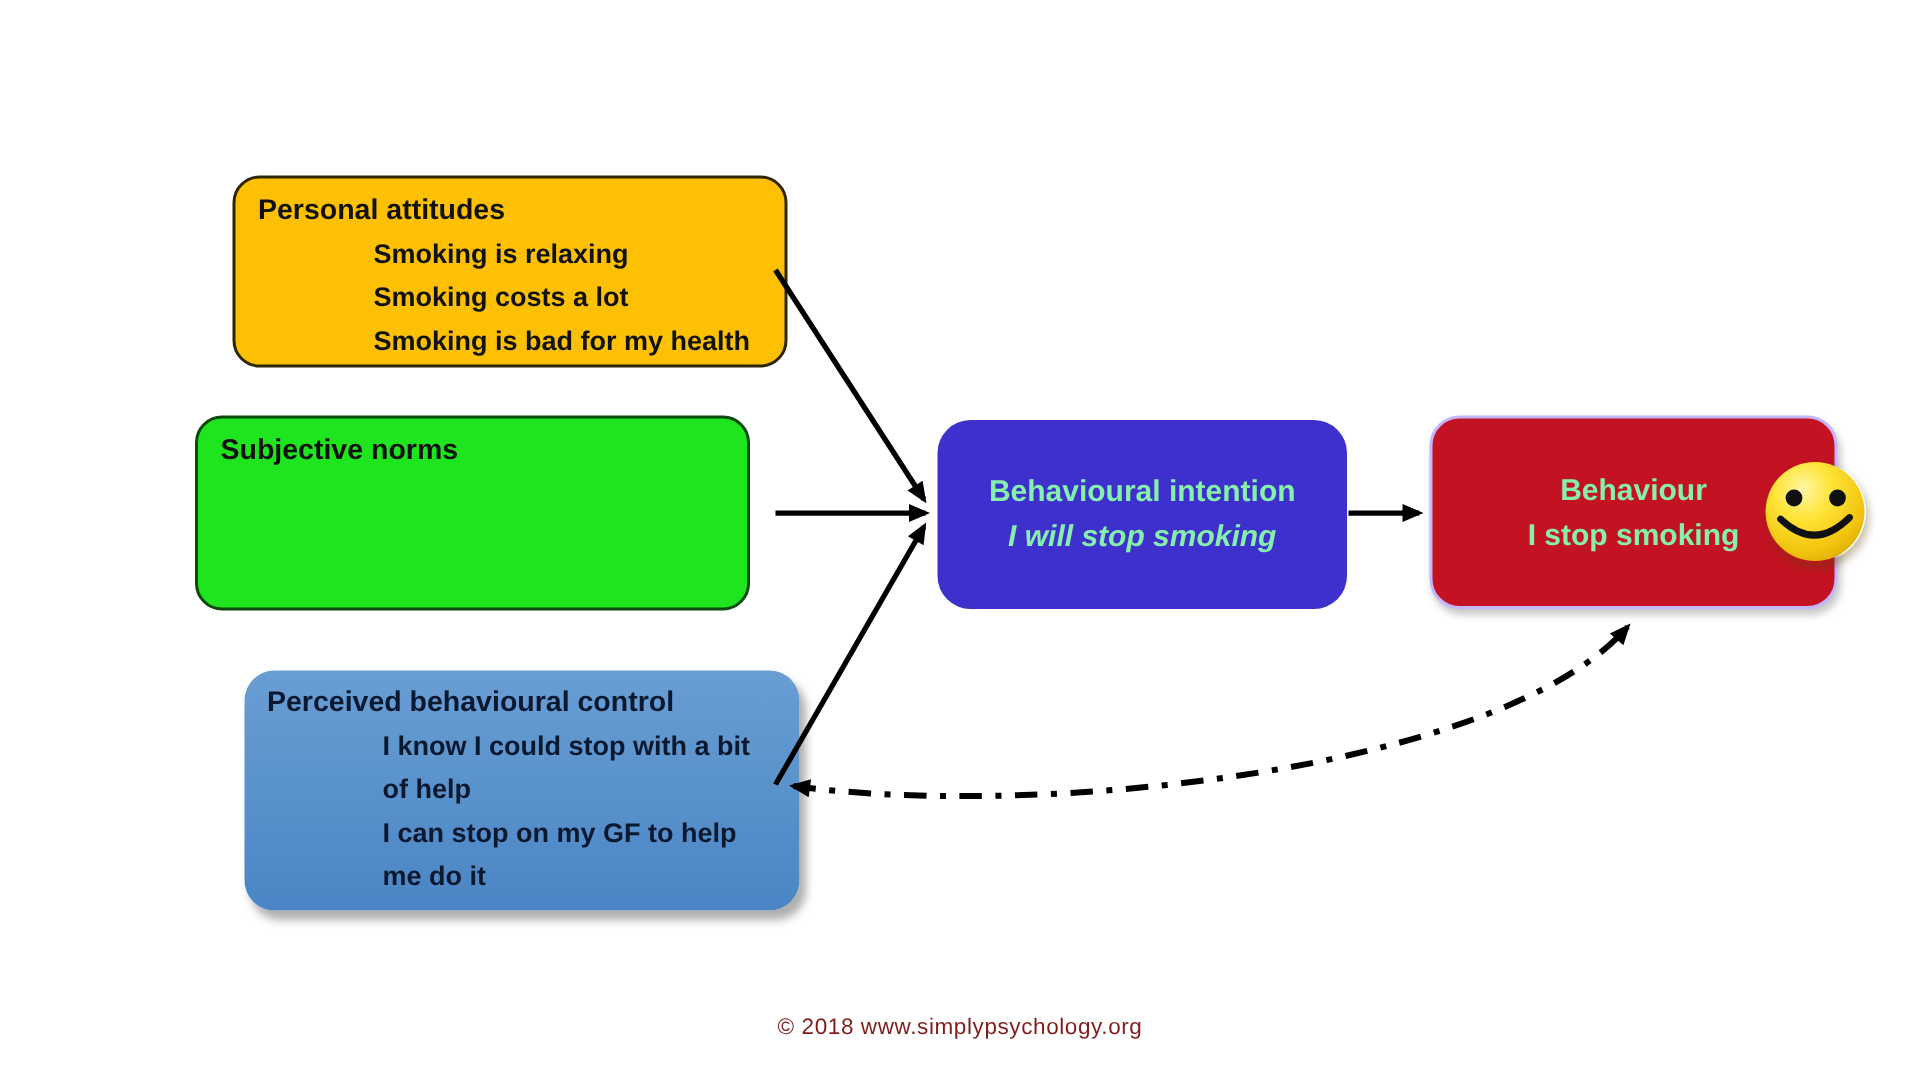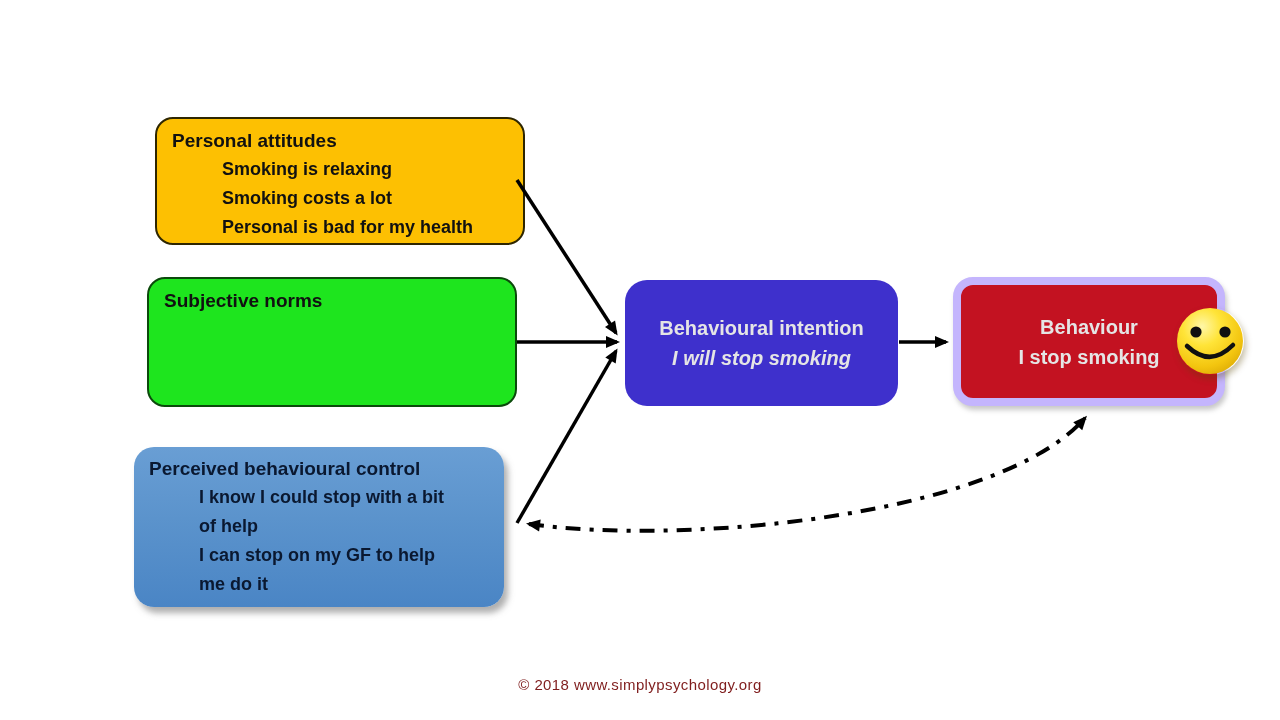--- a/index.html
+++ b/index.html
@@ -3,50 +3,50 @@
 <meta charset="utf-8">
 <style>
   html,body{margin:0;padding:0;background:#fff;}
   .canvas{
     position:relative;width:1280px;height:720px;background:#ffffff;overflow:hidden;
     font-family:"Liberation Sans",sans-serif;font-weight:bold;color:#111;
   }
   
   .box{position:absolute;border-radius:18px;box-sizing:border-box;}
   .box-title{font-size:19px;line-height:29px;padding:7px 14px 0 15px;white-space:nowrap;}
-  .box-lines{padding:0 8px 0 65px;font-size:18px;line-height:29px;}
+  .box-lines{padding:0 8px 0 92px;font-size:18px;line-height:29px;}
   .box-line{white-space:nowrap;}
 
   .box-attitudes{
     left:131px;top:117px;width:370px;height:128px;
     background:#FDC002;border:2px solid #2E2600;margin-left:24px;
   }
   .box-norms{
-    left:147px;top:277px;width:370px;height:130px;
+    left:130px;top:277px;width:370px;height:130px;
     background:#1EE51E;border:2px solid #0B4A0B;
   }
   .box-control{
-    left:134px;top:447px;width:370px;height:160px;
+    left:163px;top:447px;width:370px;height:160px;
     background:linear-gradient(180deg,#699ED4 0%,#5B93CC 45%,#4A85C5 100%);
     border:none;border-radius:20px;
     box-shadow:4px 6px 6px rgba(110,110,110,0.55);
     color:#0a1830;
   }
   
   .box-center{
     display:flex;flex-direction:column;justify-content:center;align-items:center;
-    text-align:center;color:#e5e5e5;font-size:20px;line-height:30px;
+    text-align:center;color:#86efac;font-size:20px;line-height:30px;
   }
   .box-intention{
     left:625px;top:280px;width:273px;height:126px;
     background:#3E30CC;border-radius:22px;
   }
   .box-behaviour{
     left:953px;top:277px;width:272px;height:129px;
-    background:#C31221;border:8px solid #c4b5fd;border-radius:20px;
+    background:#C31221;border:2px solid #c4b5fd;border-radius:20px;
     box-shadow:2px 4px 5px rgba(120,120,120,0.4);
   }
   .subtitle-italic{font-style:italic;}
   
   .smiley{
     position:absolute;left:1176px;top:307px;width:68px;height:68px;
     border-radius:50%;
     box-shadow:2px 4px 6px rgba(90,70,0,0.35);
   }
   
@@ -60,21 +60,21 @@
 </head>
 <body>
 
 <div class="canvas">
 
   <div class="box box-attitudes">
     <div class="box-title">Personal attitudes</div>
     <div class="box-lines">
         <div class="box-line">Smoking is relaxing</div>
         <div class="box-line">Smoking costs a lot</div>
-        <div class="box-line">Personal is bad for my health</div>
+        <div class="box-line">Smoking is bad for my health</div>
       </div>
   </div>
 
   <div class="box box-norms">
     <div class="box-title">Subjective norms</div>
   </div>
 
   <div class="box box-control">
     <div class="box-title">Perceived behavioural control</div>
     <div class="box-lines">

